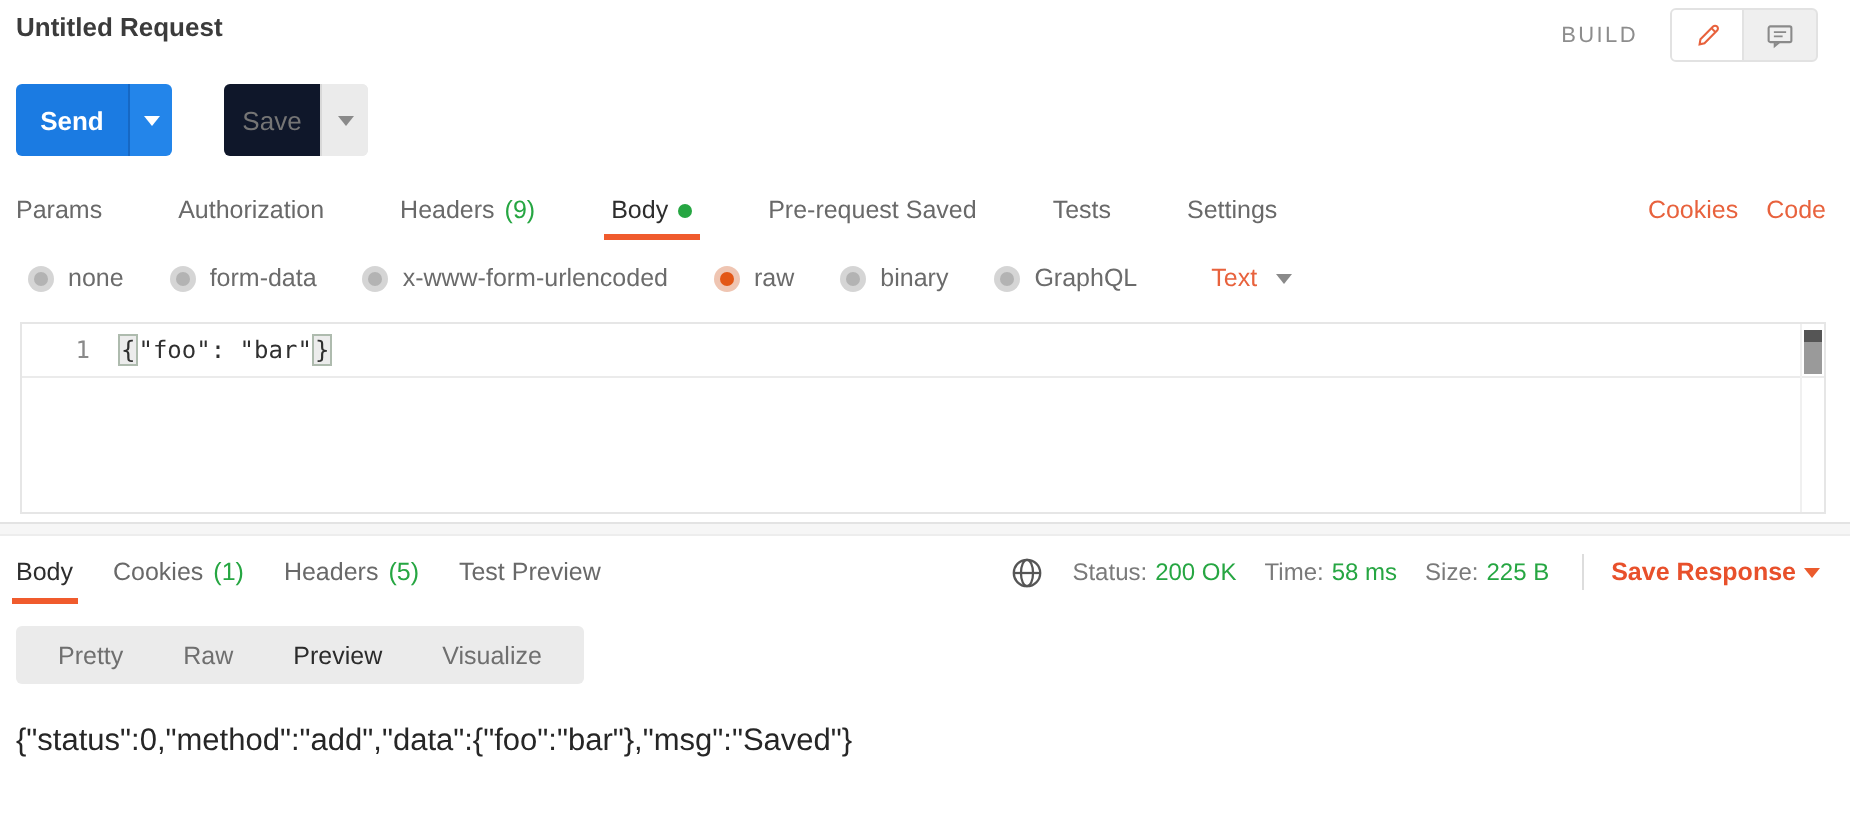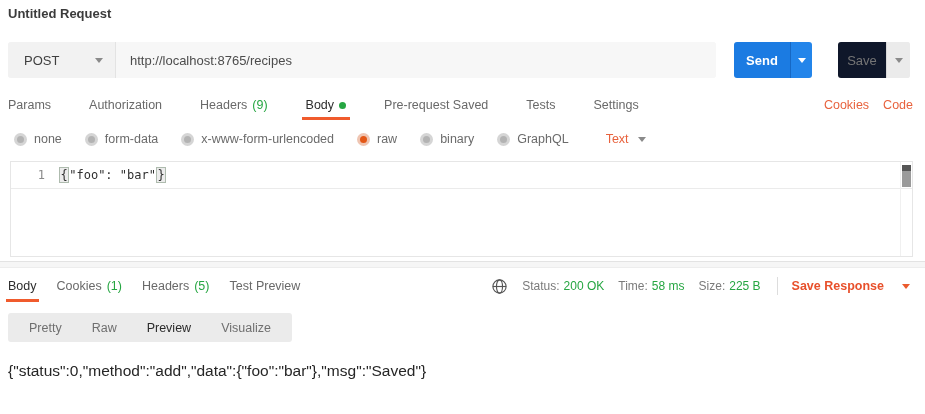--- a/index.html
+++ b/index.html
@@ -72,54 +72,67 @@
   .response-tabs-row { display:flex; align-items:stretch; height:32px; margin-top:2px; padding:0 15px 0 8px; font-size:12.5px; color:#696969; }
   .rtab { display:flex; align-items:center; gap:5px; margin-right:20px; cursor:pointer; position:relative; white-space:nowrap; }
   .rtab .count { color:#26a642; }
   .rtab.active { color:#2d2d2d; }
   .rtab.active::after { content:""; position:absolute; left:-2px; right:-2px; bottom:0; height:3px; background:#f05b2d; }
   .meta-right { margin-left:auto; display:flex; align-items:center; font-size:12px; }
   .meta-item { display:flex; align-items:center; gap:4px; margin-left:14px; white-space:nowrap; }
   .meta-label { color:#7a7a7a; }
   .meta-value { color:#26a642; }
   .meta-divider { width:1px; height:18px; background:#ddd; margin-left:16px; }
-  .save-response { display:flex; align-items:center; gap:18px; margin-left:14px; color:#e8502b; font-size:12.5px; font-weight:bold; cursor:pointer; }
+  .save-response { display:flex; align-items:center; gap:4px; margin-left:14px; color:#e8502b; font-size:12.5px; font-weight:bold; cursor:pointer; }
   .globe { margin-left:0; display:flex; align-items:center; }
 
   
   .view-tabs { display:inline-flex; align-items:center; height:29px; margin:11px 0 0 8px; background:#ebebeb; border-radius:3px; padding:0 6px; font-size:12.5px; color:#6f6f6f; }
   .vtab { padding:0 15px; cursor:pointer; }
   .vtab.active { color:#2b2b2b; }
 
   
   .response-body { margin:20px 8px 0 8px; font-size:15.5px; color:#262626; font-family:"Liberation Sans", sans-serif; }
 
   svg { display:block; }
 </style>
 </head>
 <body>
 
 <div class="app">
 
   
   <div class="header-row">
     <div class="page-title">Untitled Request</div>
+    <div class="header-right">
+      <span class="build-label">BUILD</span>
+      <div class="edit-comment-toggle">
+        <div class="seg seg-active">
+          <span>
+            <svg width="14" height="14" viewBox="0 0 16 16">
+                <path d="M3.2 12.8l.5-3L10.9 2.6a1.6 1.6 0 0 1 2.3 2.3L6 12.2l-2.8.6z" fill="none" stroke="#e8623d" stroke-width="1.2"></path>
+                <path d="M10 3.5l2.3 2.3" stroke="#e8623d" stroke-width="1.2"></path>
+              </svg>
+          </span>
+        </div>
+        <div class="seg">
+          <span>
+            <svg width="14" height="14" viewBox="0 0 16 16">
+                <rect x="1.5" y="2.5" width="13" height="9" rx="1" fill="none" stroke="#8a8a8a" stroke-width="1.2"></rect>
+                <path d="M5 11.5v2.2l2.6-2.2" fill="none" stroke="#8a8a8a" stroke-width="1.2"></path>
+                <path d="M4.5 5.8h7M4.5 8.2h5" stroke="#8a8a8a" stroke-width="1.1"></path>
+              </svg>
+          </span>
+        </div>
+      </div>
+    </div>
   </div>
 
   
   <div class="request-row">
-    <div class="url-group">
-      <div class="method-select">
-        <span>POST</span>
-        <span class="caret c-gray"></span>
-      </div>
-      <div class="url-input">
-        <span>http://localhost:8765/recipes</span>
-      </div>
-    </div>
     <div class="send-split">
       <button class="send-main">Send</button>
       <button class="send-caret">
           <span class="caret c-white"></span>
         </button>
     </div>
     <div class="save-split">
       <button class="save-main">Save</button>
       <button class="save-caret">
           <span class="caret c-gray"></span>

